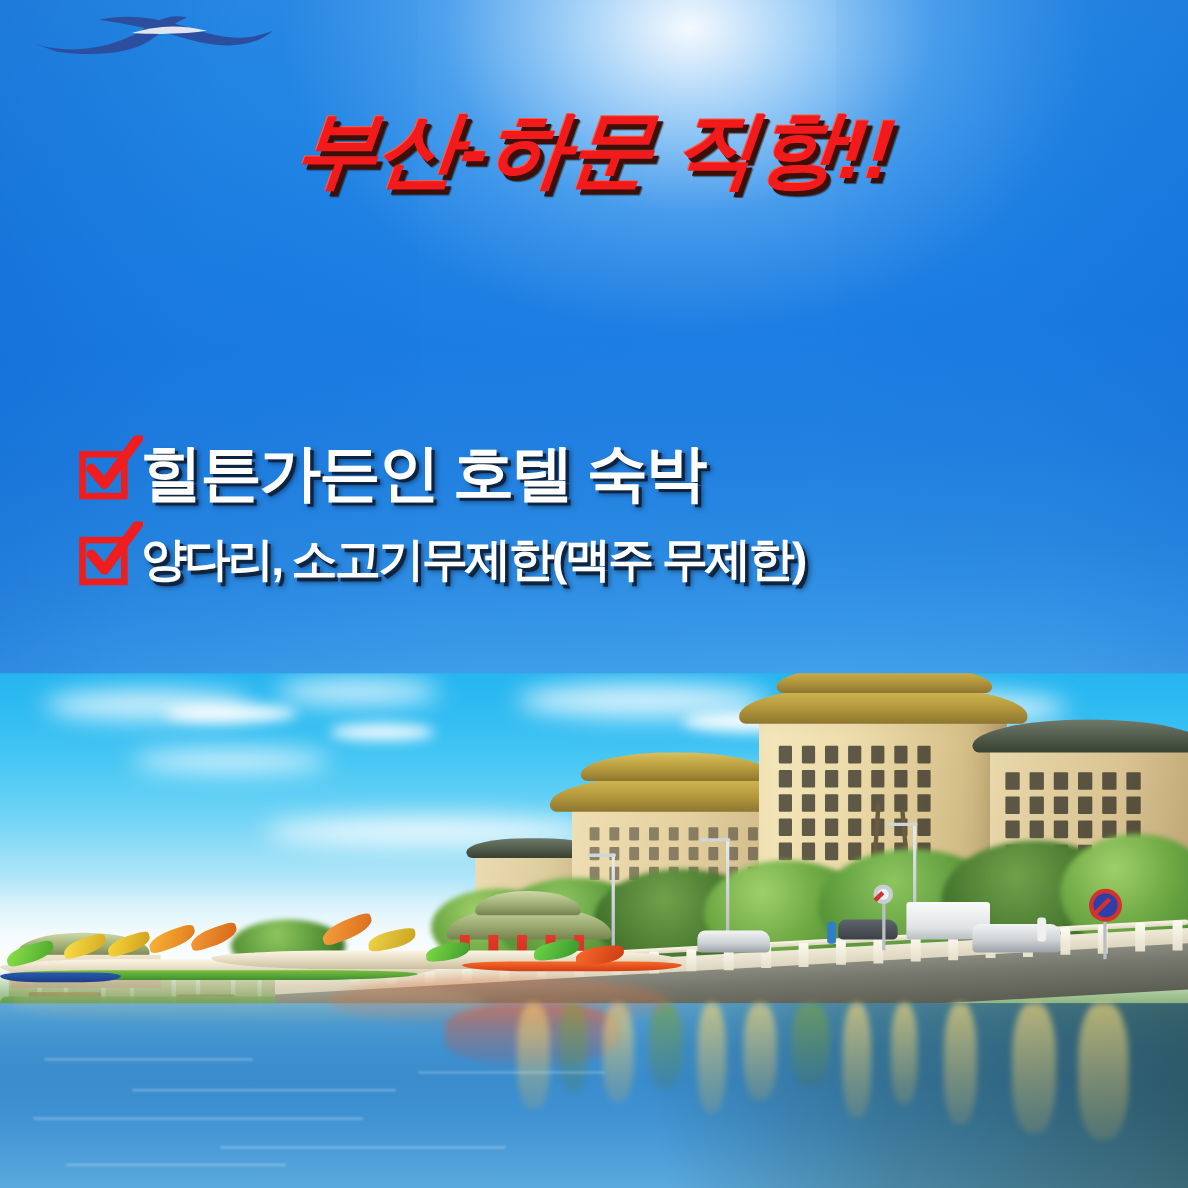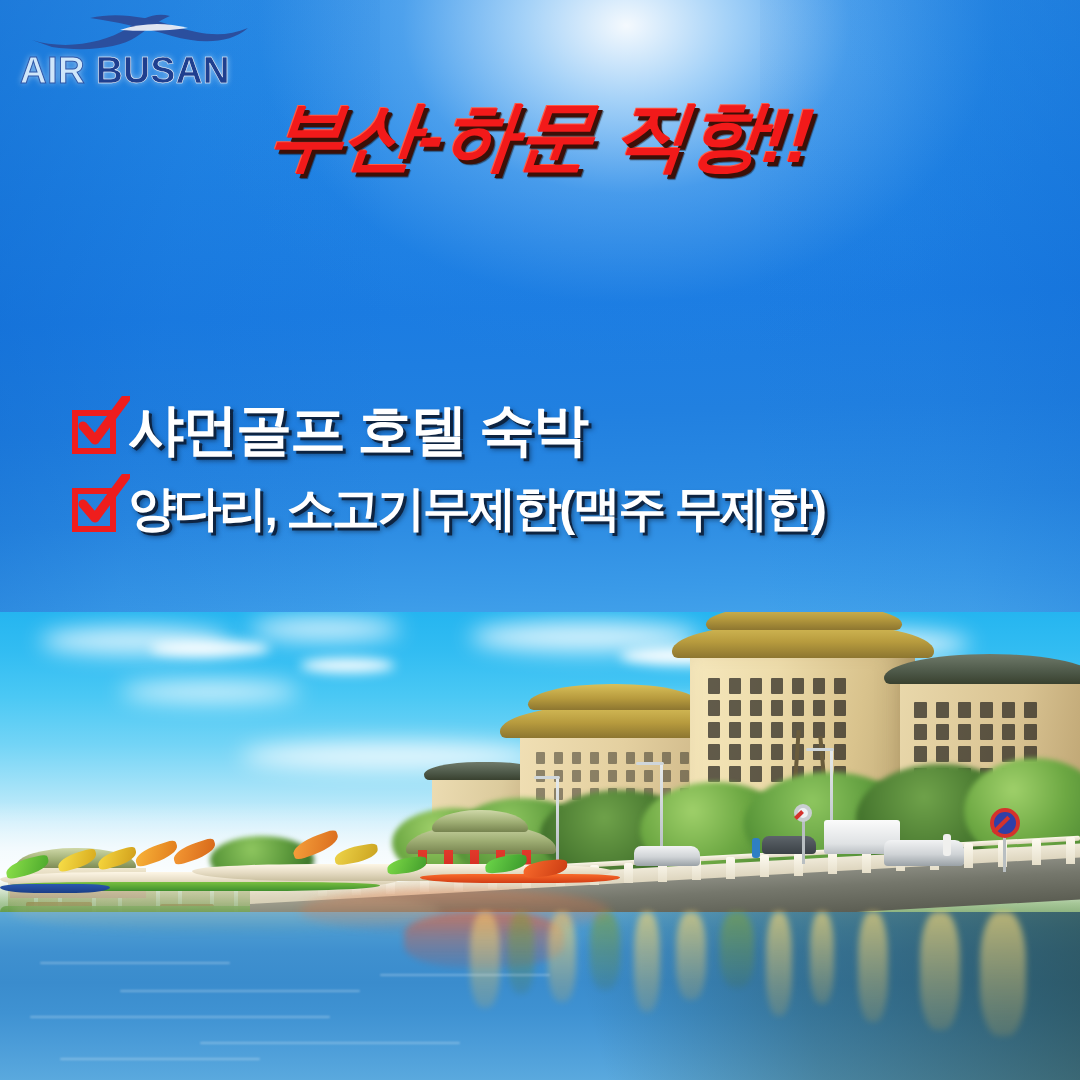--- a/index.html
+++ b/index.html
@@ -417,21 +417,21 @@
   .bullet-text {
     font-size: 56px;
     font-weight: 900;
     color: #ffffff;
     letter-spacing: -2px;
     white-space: nowrap;
     text-shadow:
       3px 3px 0 rgba(13,32,58,0.92),
       4px 4px 5px rgba(8,22,45,0.55);
   }
-  .bullet-text.wide { font-size: 48px; letter-spacing: -2.5px; }
+  .bullet-text.wide { font-size: 42px; letter-spacing: -2.5px; }
 </style>
 </head>
 <body>
 
 <div id="poster">
 
   <div class="banner-bg"></div>
   <div class="banner-bg-left"></div>
   <div class="banner-bg-right"></div>
 
@@ -717,39 +717,36 @@
     <div class="prow" style="left:524px; top:250px; width:44px; height:16px; background:linear-gradient(120deg,#fa6c2c,#c93a12); transform:rotate(-4deg);"></div>
 
   </div>
 
   <div class="logo">
     <svg class="logo-bird" width="230" height="44" viewBox="0 0 230 44">
       <path d="M8 30 C40 40, 78 34, 104 18 C118 9, 130 2, 146 6 C134 11, 124 19, 112 27 C96 38, 62 42, 28 37 Z" fill="#2b4f9e"></path>
       <path d="M66 8 C92 2, 120 6, 150 16 C178 25, 200 28, 224 18 C206 34, 176 34, 148 26 C118 17, 92 12, 66 8 Z" fill="#2b4f9e"></path>
       <path d="M96 20 C118 13, 140 12, 164 18 C150 20, 126 22, 96 20 Z" fill="#ffffff" opacity="0.85"></path>
     </svg>
-    <div class="logo-text">
-      <span class="logo-air">AIR</span><span>&nbsp;</span><span class="logo-busan">BUSAN</span>
-    </div>
   </div>
 
   <div class="headline">부산-하문 직항!!</div>
 
 
   <div class="bullets">
 
 
     <div class="bullet-row">
       <div class="chk">
         <div class="chk-box"></div>
         <svg class="chk-mark" viewBox="0 0 56 56">
             <path d="M9 30 L21 44 L52 2" fill="none" stroke="#ef1d1d" stroke-width="9" stroke-linecap="round" stroke-linejoin="round"></path>
           </svg>
       </div>
-      <div class="bullet-text">샤먼골프 호텔 숙박</div>
+      <div class="bullet-text">힐튼가든인 호텔 숙박</div>
     </div>
 
     <div class="bullet-row">
       <div class="chk">
         <div class="chk-box"></div>
         <svg class="chk-mark" viewBox="0 0 56 56">
             <path d="M9 30 L21 44 L52 2" fill="none" stroke="#ef1d1d" stroke-width="9" stroke-linecap="round" stroke-linejoin="round"></path>
           </svg>
       </div>
       <div class="bullet-text wide">양다리, 소고기무제한(맥주 무제한)</div>

